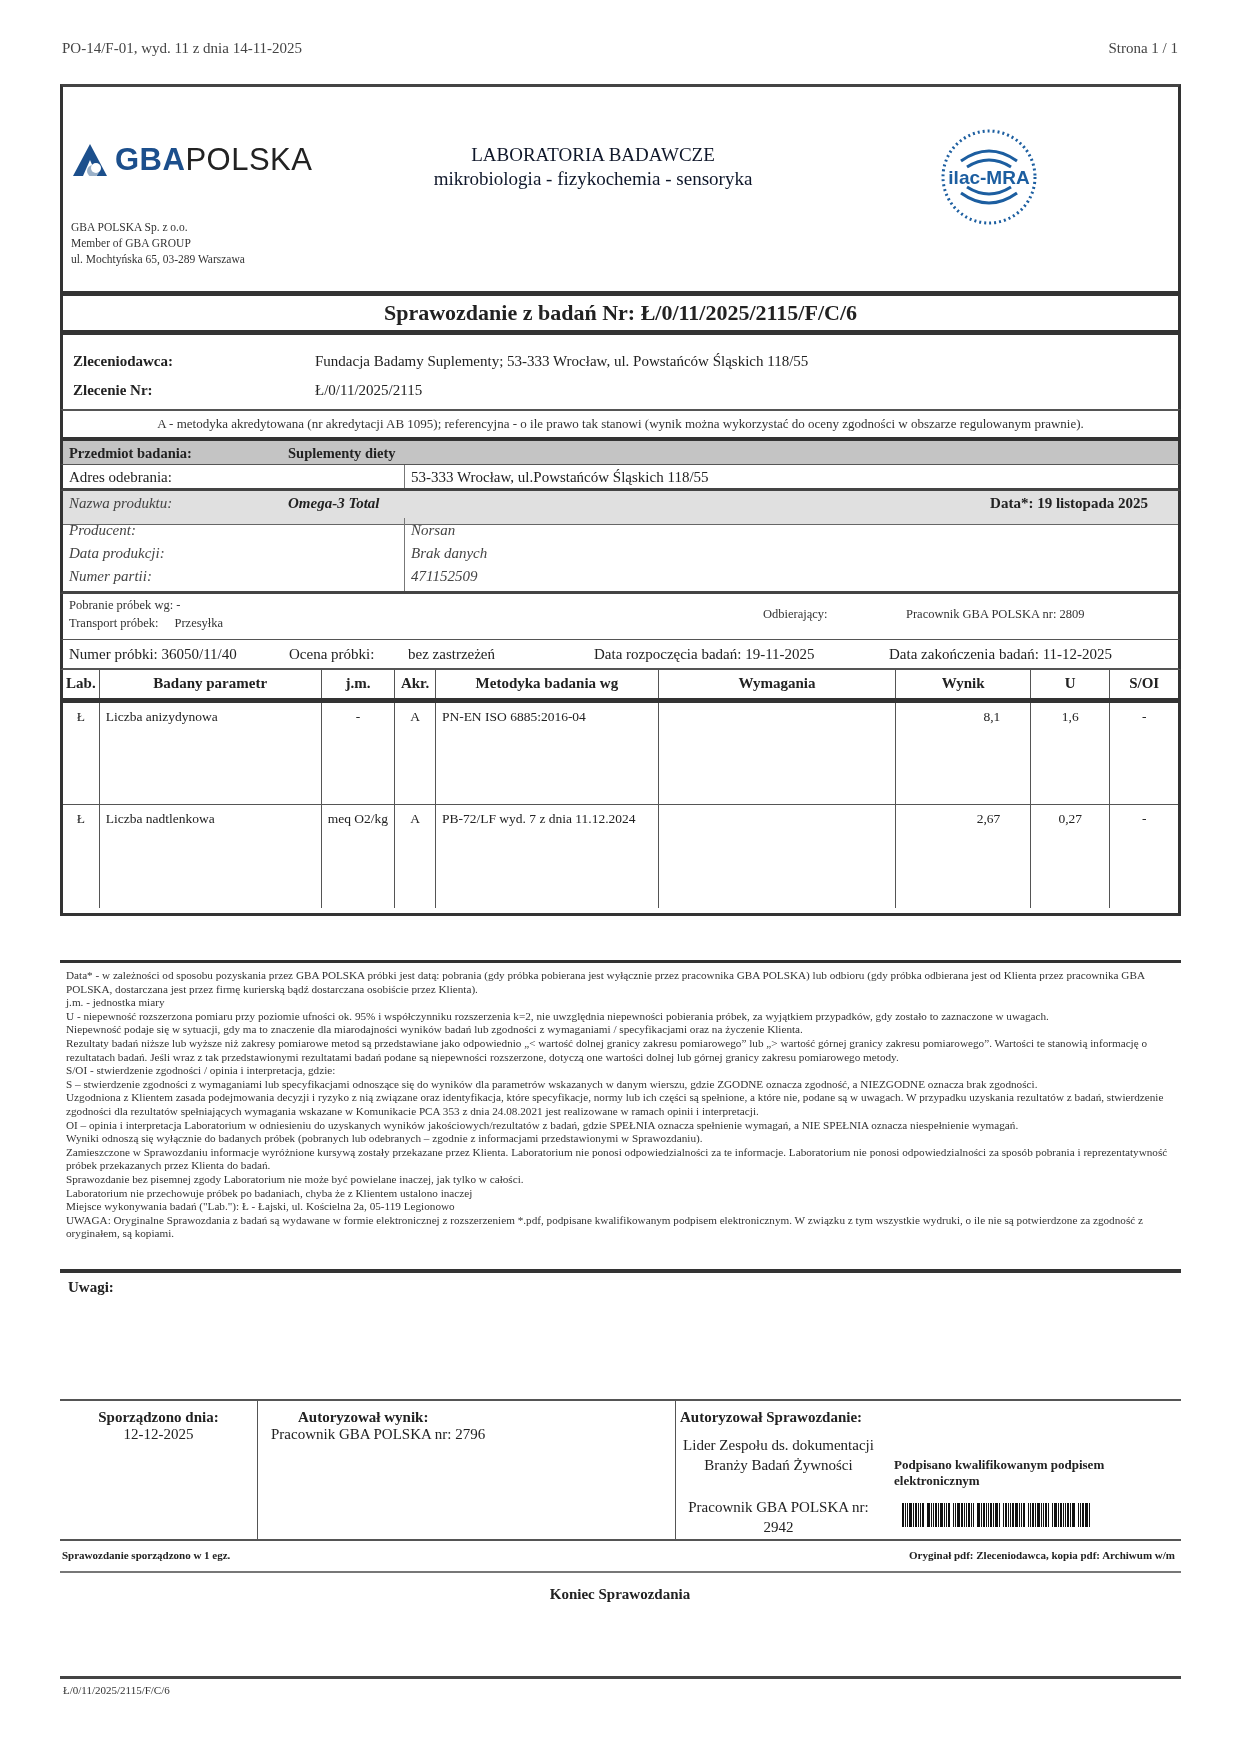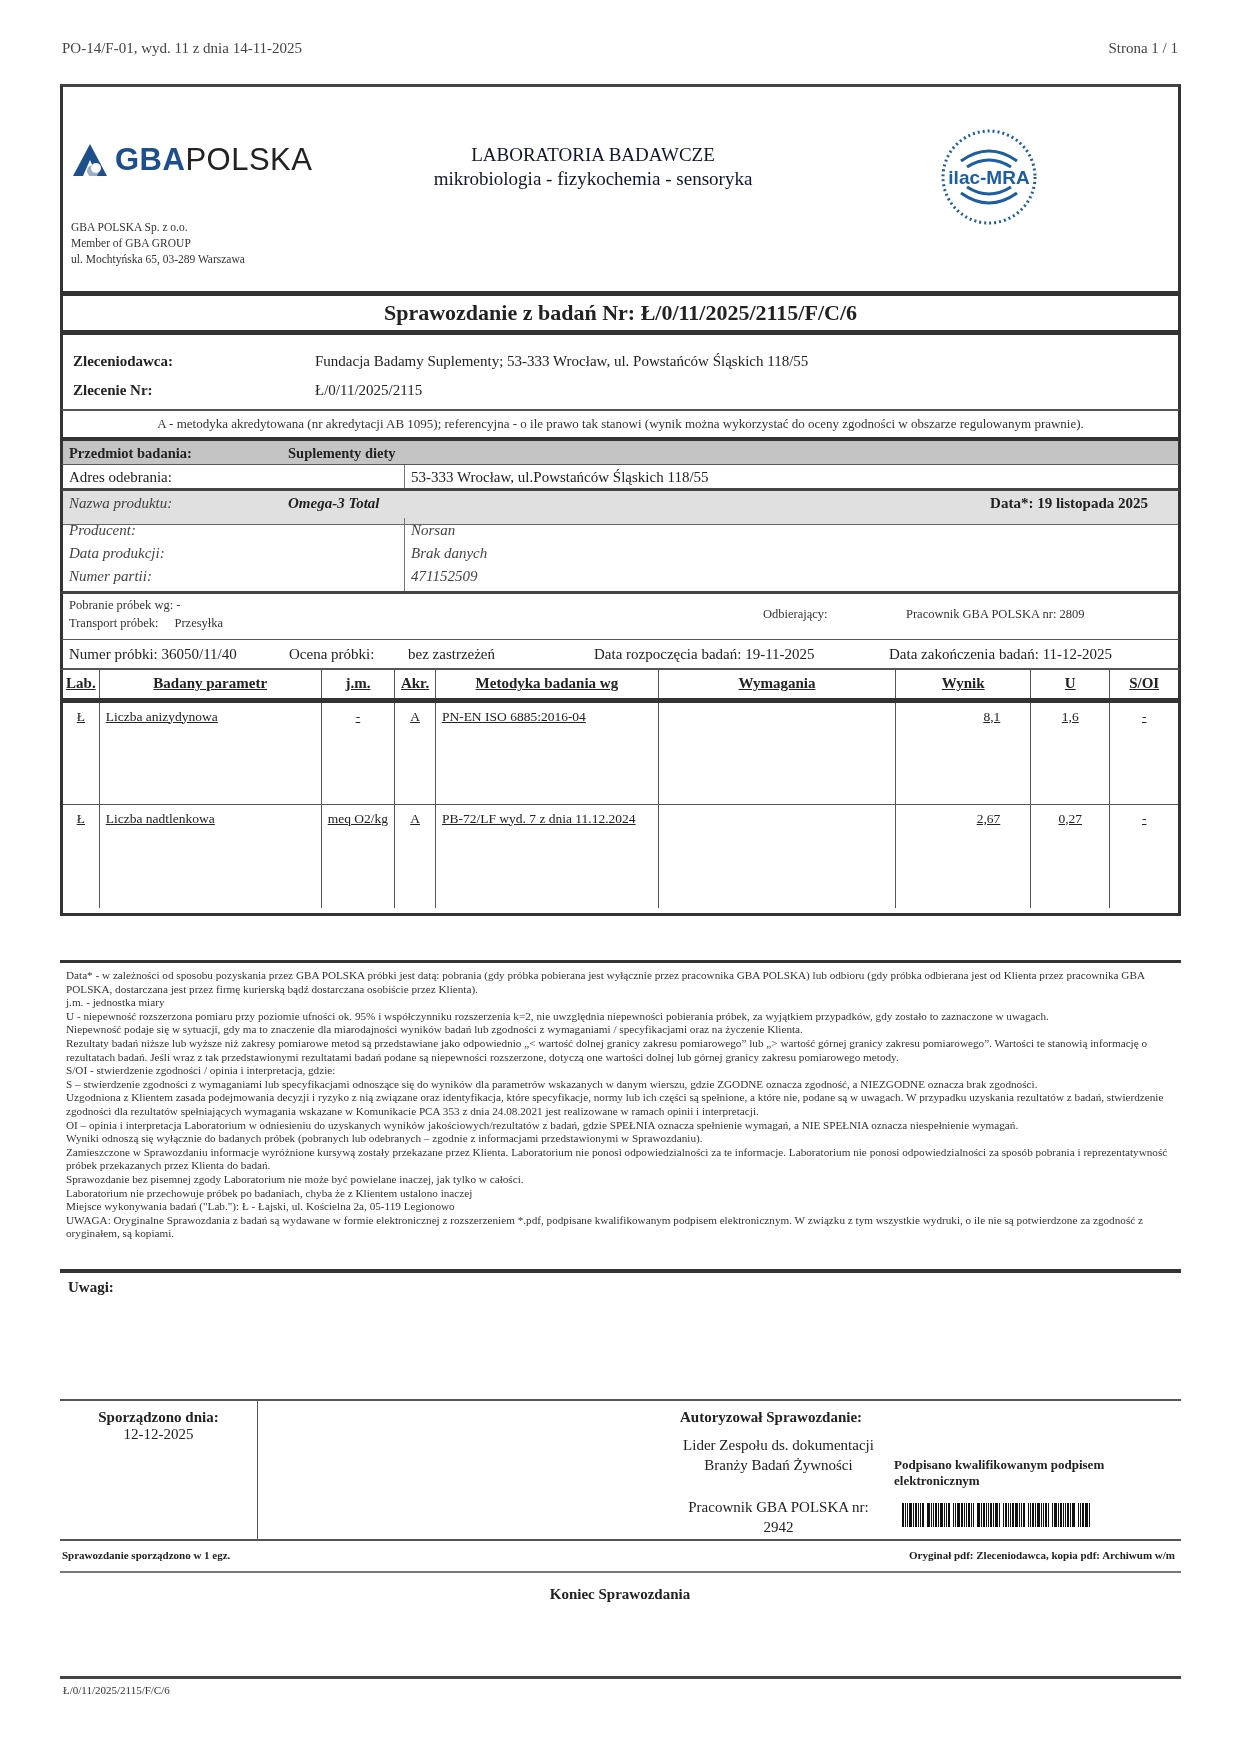--- a/index.html
+++ b/index.html
@@ -70,21 +70,21 @@
   #sampling .l2 { position: absolute; left: 6px; top: 22px; }
   #sampling .l2 .tv { margin-left: 16px; font-family: Liberation Serif, serif; }
   #sampling .rcv-lbl { position: absolute; left: 700px; top: 13px; }
   #sampling .rcv-val { position: absolute; left: 843px; top: 13px; }
 
   #sample-info { top: 640px; height: 30px; border-bottom: 2px solid #555; font-size: 15px; }
   #sample-info span { position: absolute; top: 6px; }
 
   
   #results { top: 670px; height: 246px; border-bottom: 3px solid #333; }
-  table { border-collapse: collapse; width: 100%; font-size: 14px; table-layout: fixed; text-decoration: underline; }
+  table { border-collapse: collapse; width: 100%; font-size: 14px; table-layout: fixed; }
   th { font-size: 15px; font-weight: 700; height: 30px; border-right: 1px solid #555; border-bottom: 5px solid #333; }
   td { vertical-align: top; border-right: 1px solid #555; padding-top: 6px; font-size: 13.5px; height: 104px; }
   tr.r1 td { border-bottom: 1px solid #555; }
   th:last-child, td:last-child { border-right: none; }
   td.c { text-align: center; }
   td.l { padding-left: 6px; }
   td.r { text-align: right; padding-right: 30px; }
 
   
   #footnotes { position: absolute; left: 60px; width: 1121px; top: 960px; border-top: 3px solid #333; padding: 6px 6px 0 6px; font-size: 11.2px; line-height: 13.6px; color: #333; }
@@ -285,20 +285,24 @@
   <p>UWAGA: Oryginalne Sprawozdania z badań są wydawane w formie elektronicznej z rozszerzeniem *.pdf, podpisane kwalifikowanym podpisem elektronicznym. W związku z tym wszystkie wydruki, o ile nie są potwierdzone za zgodność z oryginałem, są kopiami.</p>
 </div>
 
 <div id="remarks">Uwagi:</div>
 
 <div id="signatures">
   <div id="sig-date" class="sig-col">
     <div class="sig-h">Sporządzono dnia:</div>
     <div class="sig-v">12-12-2025</div>
   </div>
+  <div id="sig-result" class="sig-col">
+    <div class="sig-h">Autoryzował wynik:</div>
+    <div class="sig-v">Pracownik GBA POLSKA nr: 2796</div>
+  </div>
   <div id="sig-report" class="sig-col">
     <div class="sig-h">Autoryzował Sprawozdanie:</div>
     <div class="sig-role">Lider Zespołu ds. dokumentacji Branży Badań Żywności</div>
     <div class="sig-emp">Pracownik GBA POLSKA nr: 2942</div>
     <div class="sig-signed">Podpisano kwalifikowanym podpisem elektronicznym</div>
     <div class="barcode" id="barcode">
         <i style="width: 2px;"></i>
         <i style="width: 1px;"></i>
         <i style="width: 1px;"></i>
         <i style="width: 3px;"></i>

